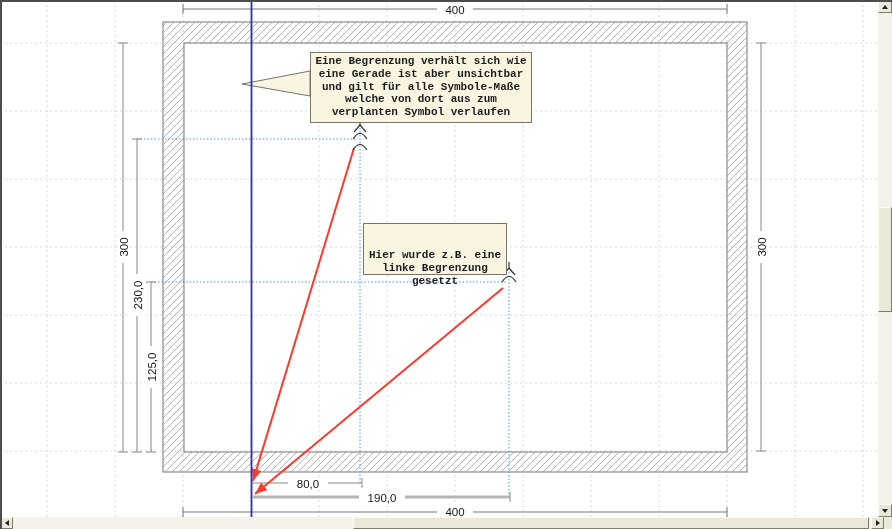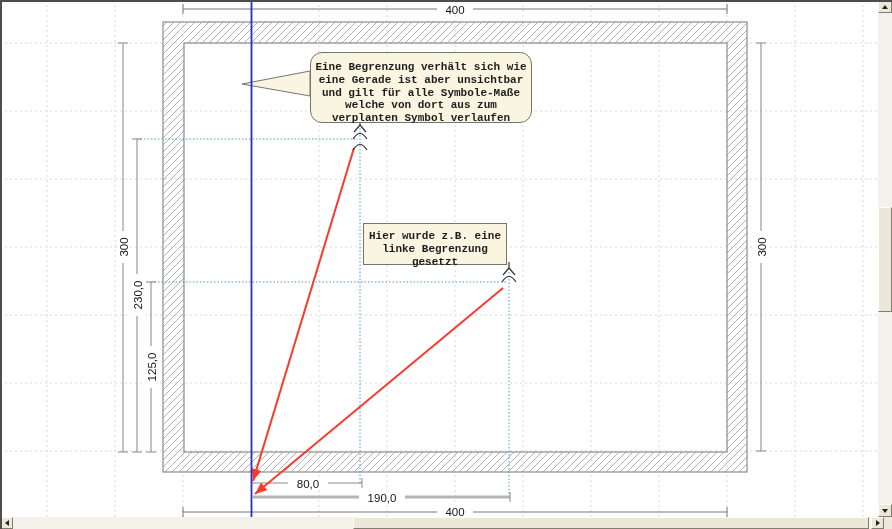--- a/index.html
+++ b/index.html
@@ -8,22 +8,22 @@
   .frame-top{position:absolute;left:0;top:0;width:892px;height:2px;background:#4d4d4d;z-index:50;}
   .frame-left{position:absolute;left:0;top:0;width:2px;height:529px;background:#4d4d4d;z-index:50;}
   #canvas{position:absolute;left:0;top:0;width:878px;height:517px;background:#fff;overflow:hidden;text-decoration:underline;}
   svg{position:absolute;left:0;top:0;}
 
   
   .callout{position:absolute;background:#f9f5e1;border:1px solid #77756a;box-sizing:border-box;
            color:#1d1d1d;font-family:"Liberation Mono",monospace;font-weight:bold;font-size:11px;
            line-height:12.8px;text-align:center;z-index:20;}
   .callout-text{white-space:pre-line;}
-  .c1{left:310px;top:52px;width:222px;height:71px;padding:8px 2px;border-radius:12px;}
-  .c2{left:363px;top:223px;width:144px;height:42px;padding:6px 2px;}
+  .c1{left:310px;top:52px;width:222px;height:71px;padding:2px 2px;}
+  .c2{left:363px;top:223px;width:144px;height:42px;padding:25px 2px;}
 
   
   .vscroll{position:absolute;left:878px;top:0;width:14px;height:517px;background:#f3f1e9;z-index:40;}
   .hscroll{position:absolute;left:0;top:517px;width:884px;height:12px;background:#f3f1e9;z-index:40;}
   .corner{position:absolute;left:884px;top:517px;width:8px;height:12px;background:#ece9db;z-index:40;}
   .sbtn,.sthumb{position:absolute;background:#ebe8d9;border:1px solid;
         border-color:#fffff2 #7f7d70 #7f7d70 #fffff2;box-sizing:border-box;}
   .sbtn{display:flex;align-items:center;justify-content:center;}
   .btn-up{left:0;top:0;width:14px;height:13px;}
   .btn-down{left:0;top:504px;width:14px;height:13px;}

